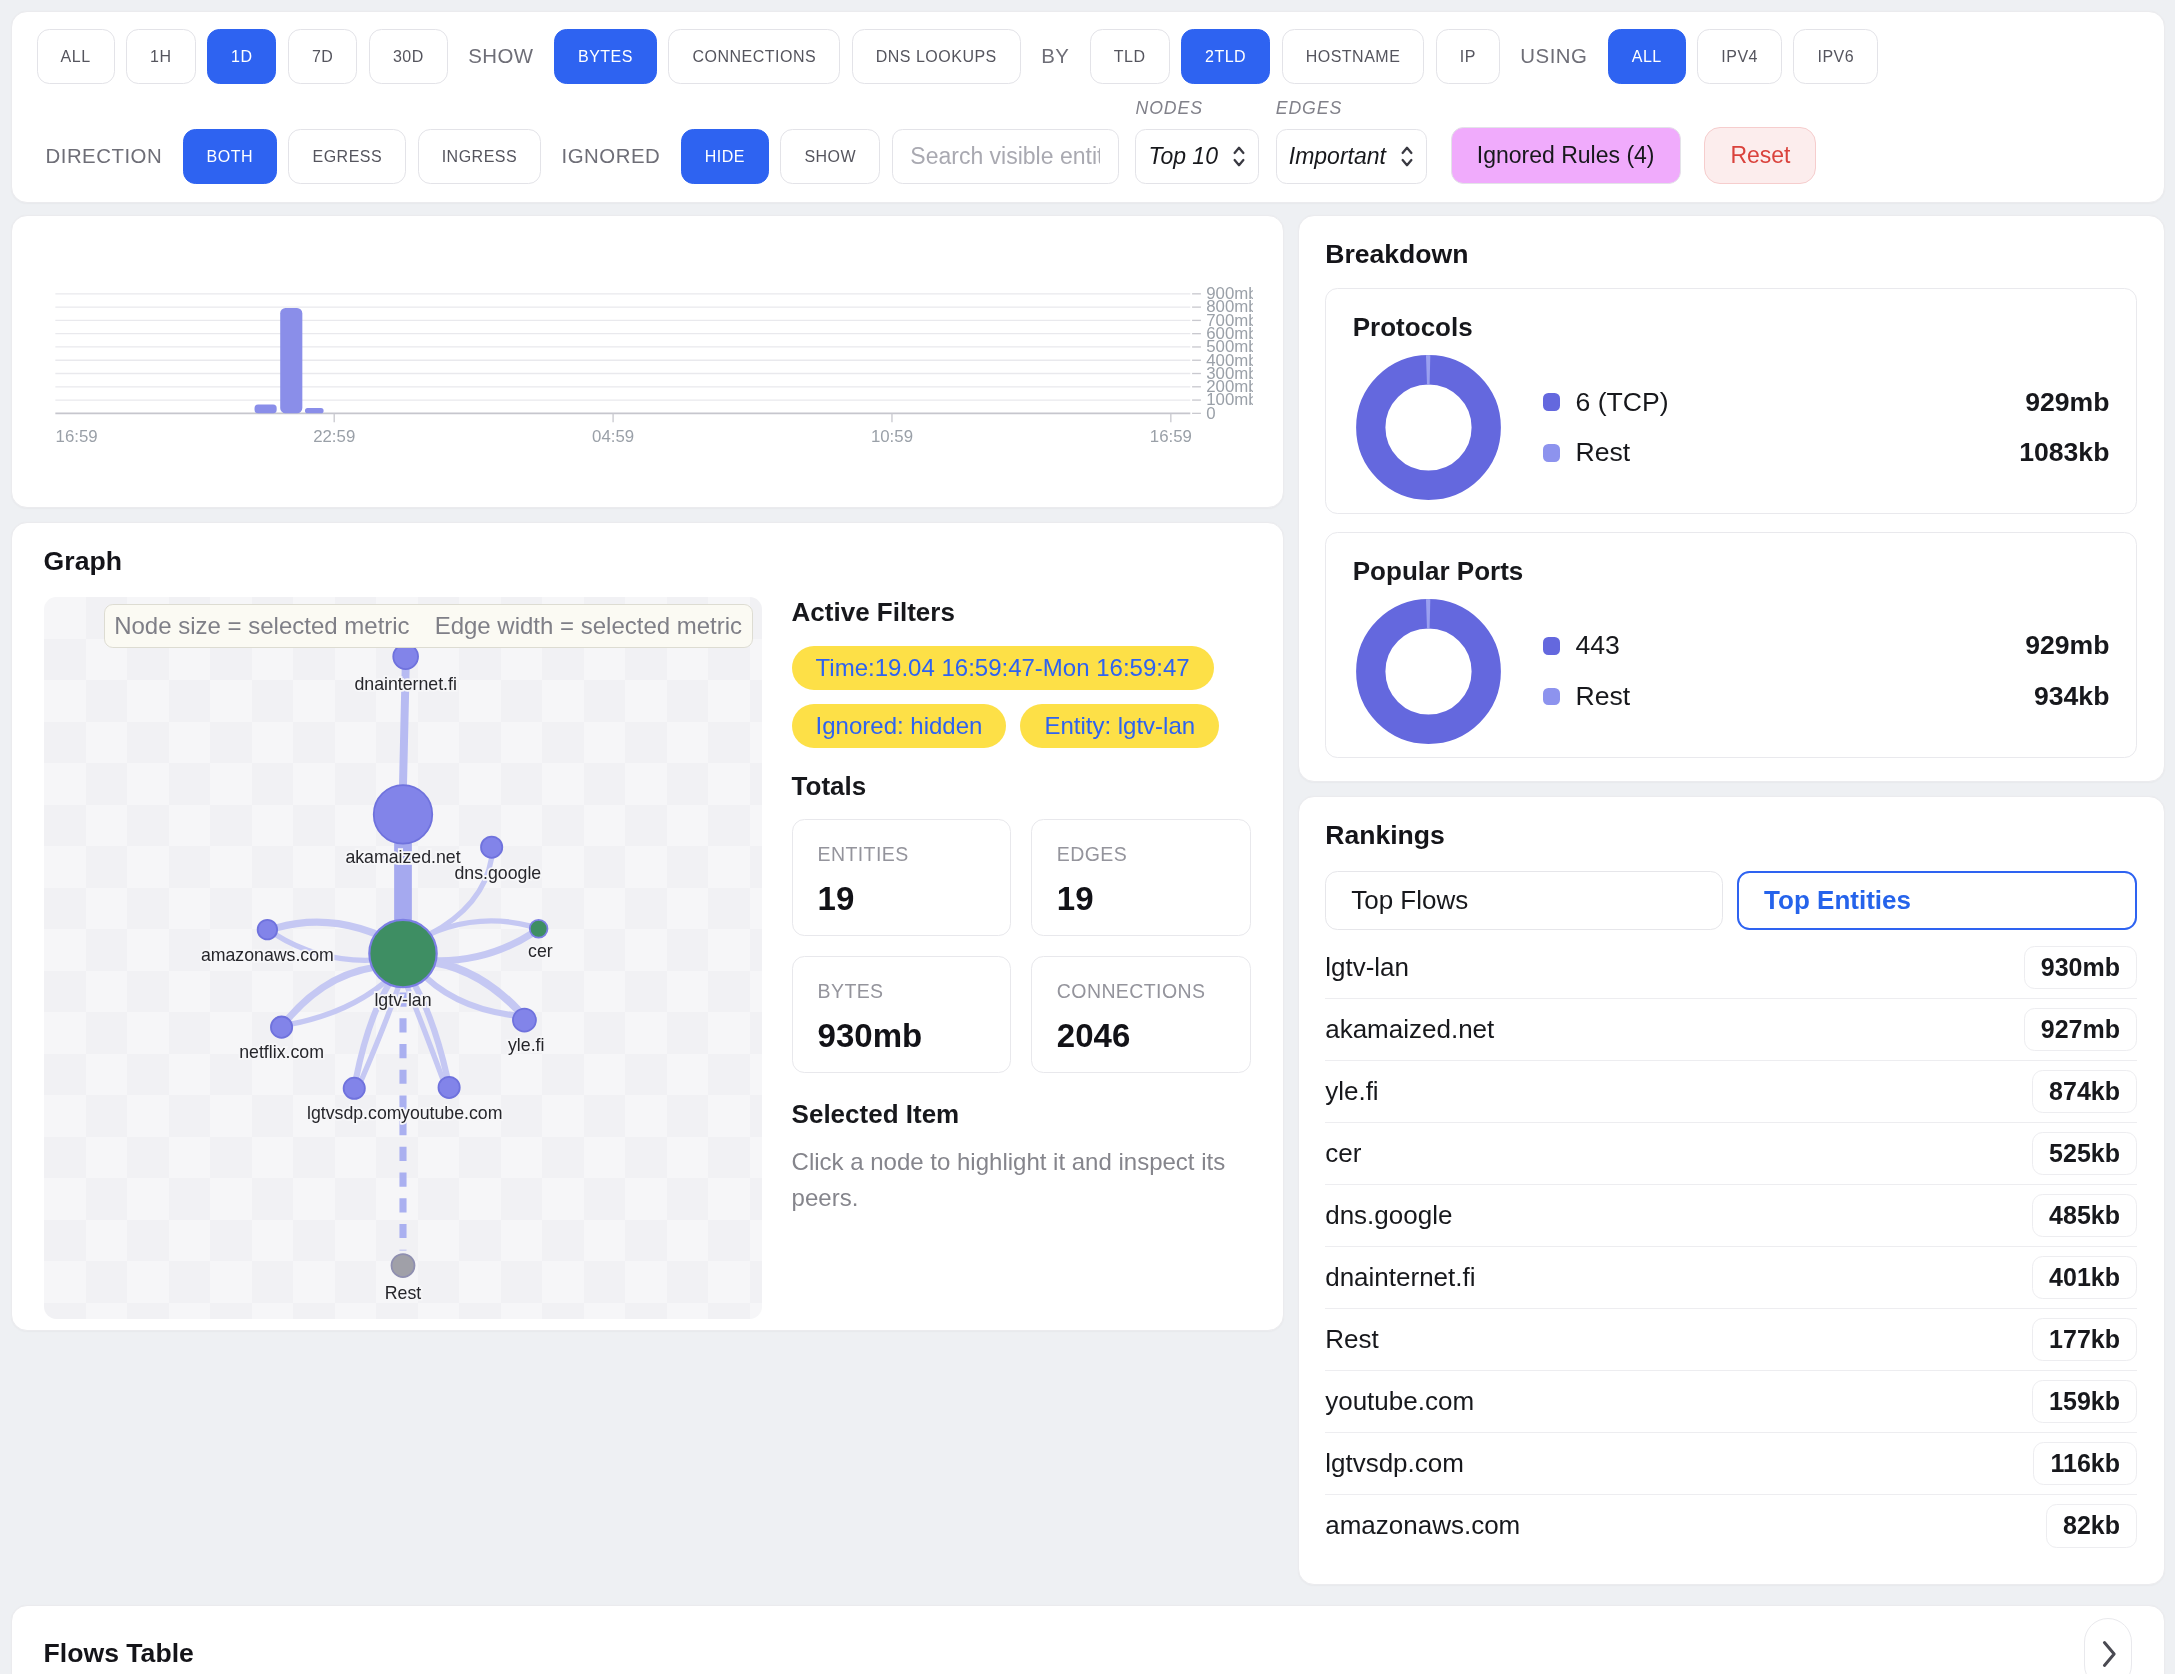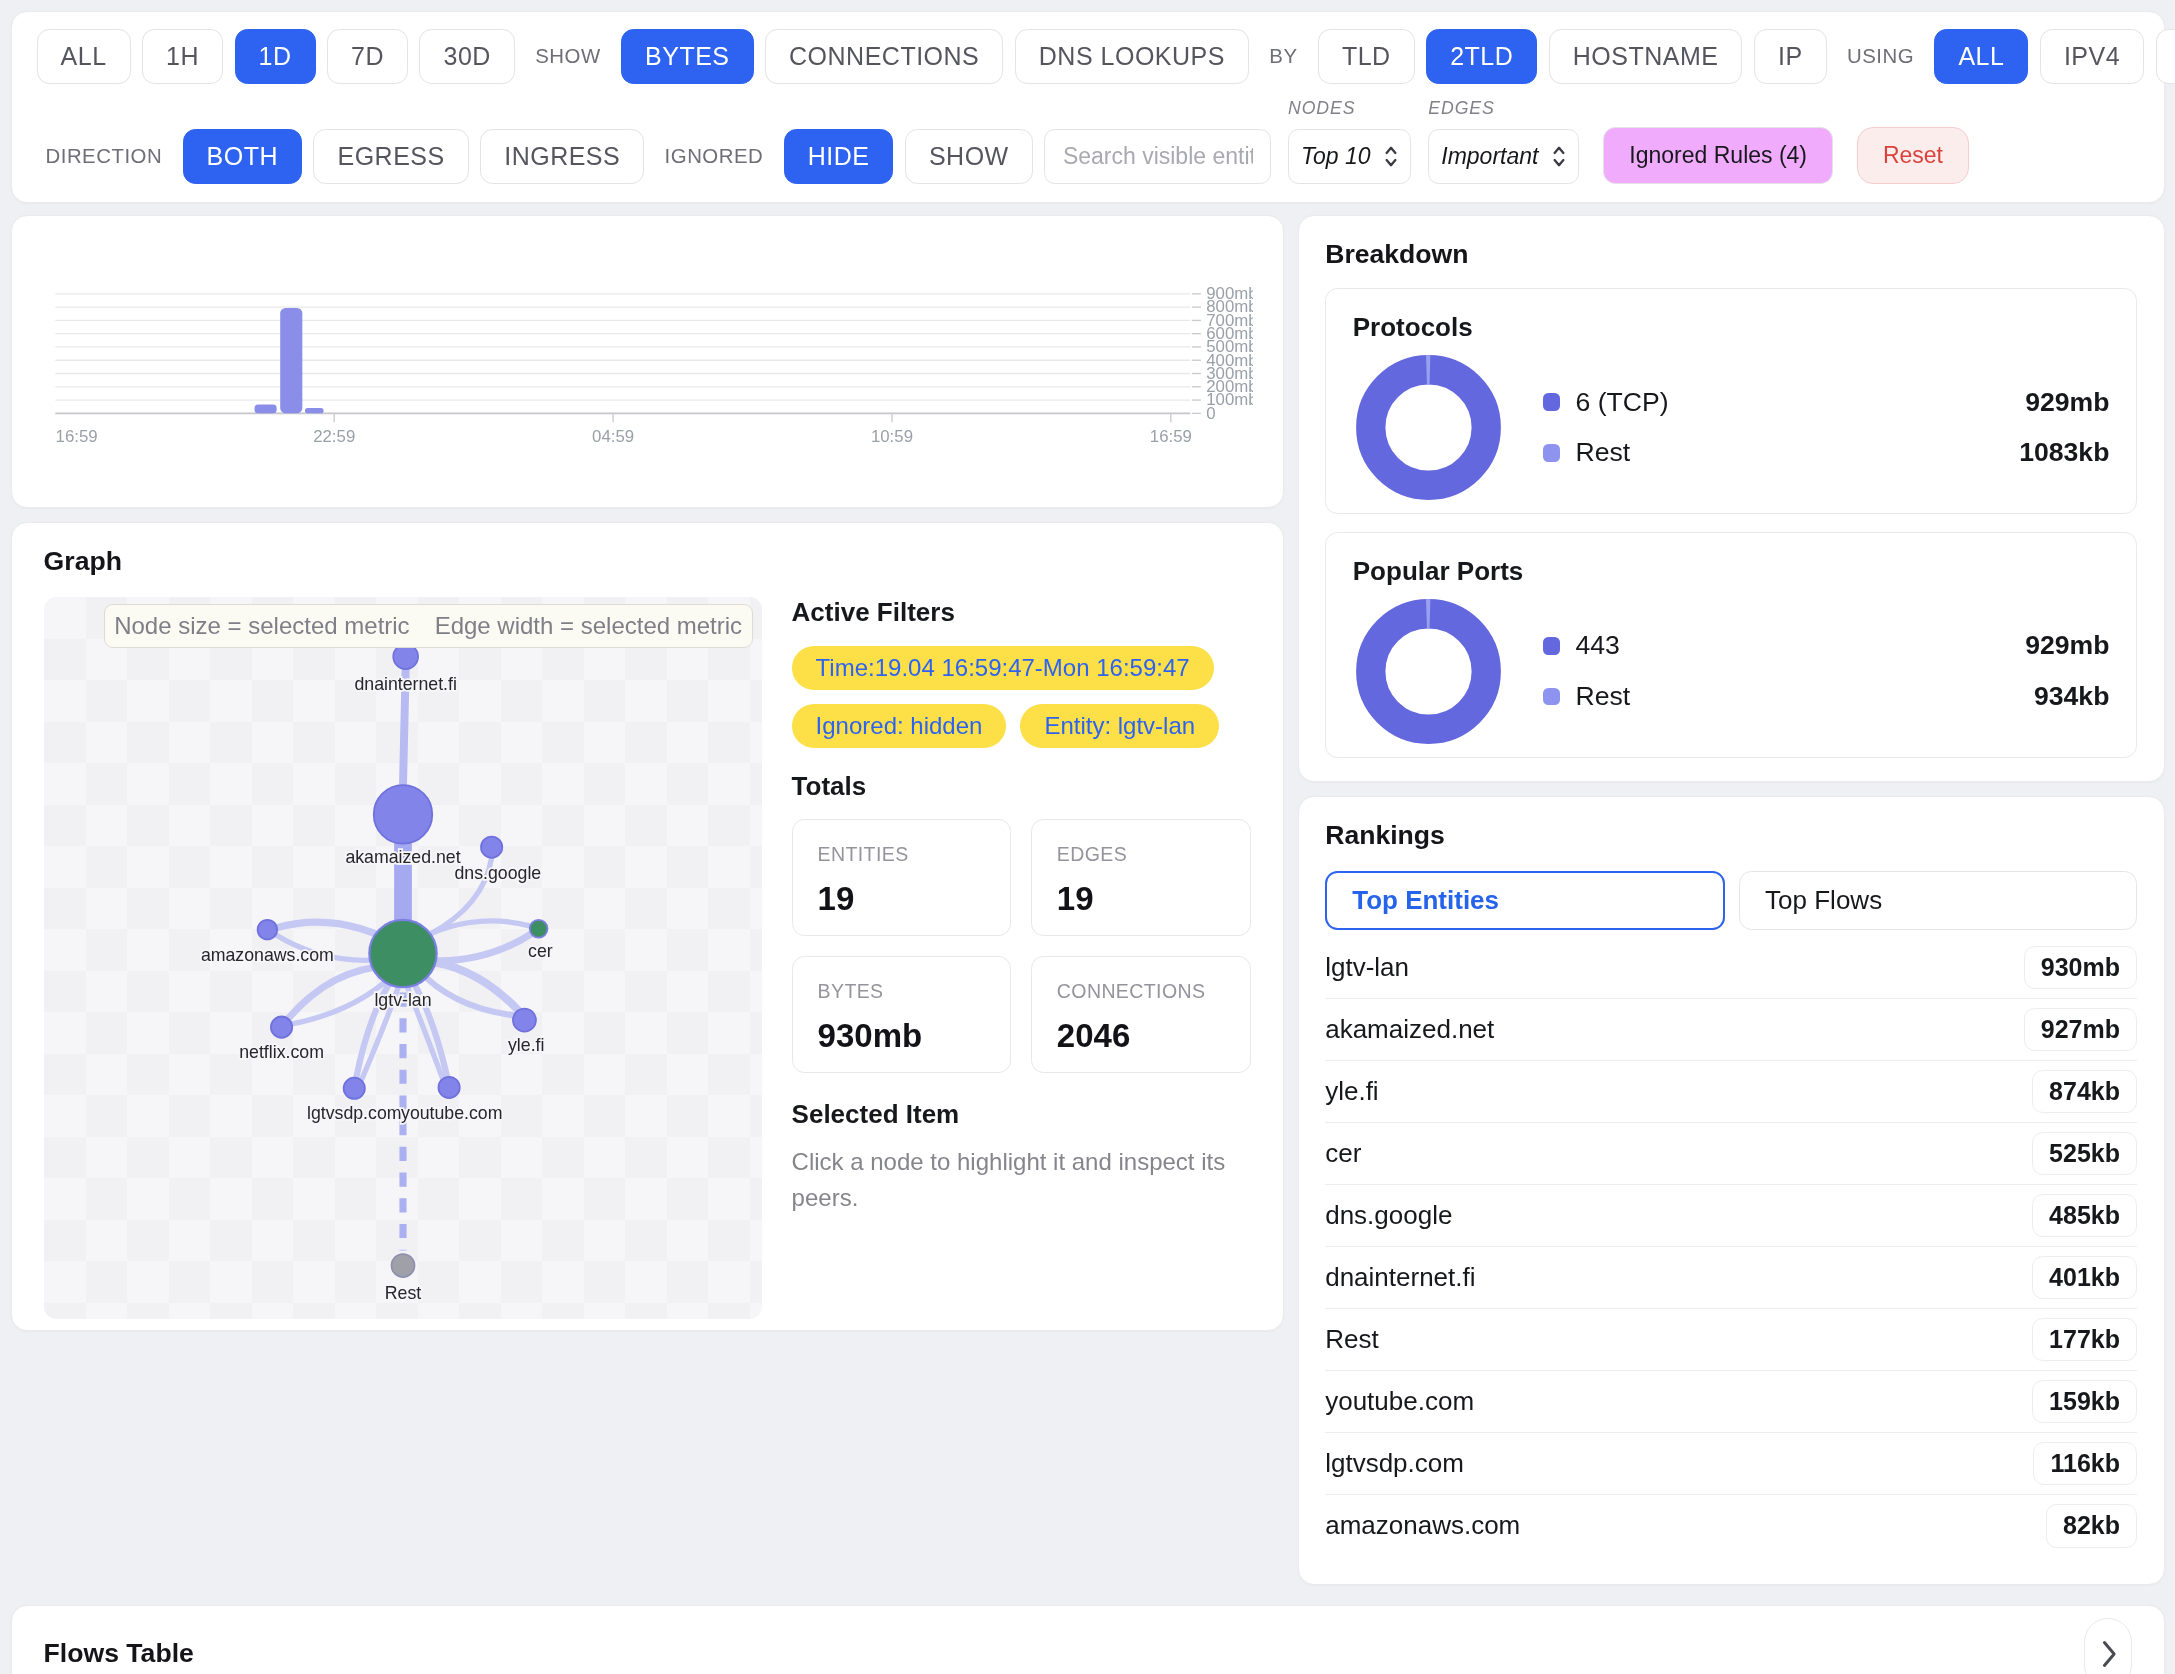--- a/index.html
+++ b/index.html
@@ -5,21 +5,21 @@
   * { box-sizing: border-box; margin: 0; padding: 0; }
   html,body { width: 2176px; background:#eef0f3; font-family:"Liberation Sans", sans-serif; color:#17181c; }
   .page { position:relative; width:2176px; height:1674px; padding:10.6px; }
   .card { background:#fff; border:0.9px solid #ebebee; border-radius:16px; box-shadow:0 0.9px 1.8px rgba(20,20,40,.03); }
 
   
   .toolbar { padding:17.7px 25px; display:flex; flex-direction:column; gap:14px; }
   .tb-row { display:flex; align-items:center; gap:11.5px; }
   .tb-row2 { align-items:flex-end; }
   .tb-btn { height:55px; padding:0 23px; border-radius:12.4px; border:1.3px solid #e3e3e8; background:#fff;
-            color:#55555e; font-size:25px; letter-spacing:0.5px; display:flex; align-items:center; justify-content:center;
+            color:#55555e; font-size:16px; letter-spacing:0.5px; display:flex; align-items:center; justify-content:center;
             font-weight:500; white-space:nowrap; cursor:pointer; }
   .tb-btn.sel { background:#2e63f1; border-color:#2e63f1; color:#fff; }
   .tb-label { font-size:20.4px; color:#6e6e77; letter-spacing:0.5px; margin:0 8.9px; white-space:nowrap; align-self:center; }
   .tb-row2 .tb-label { align-self:flex-end; line-height:55px; }
   .search { width:227px; height:55px; border:1.3px solid #e3e3e8; border-radius:10.6px; padding:0 17.7px; font-size:23px;
             font-family:"Liberation Sans", sans-serif; color:#17181c; outline:none; }
   .search::placeholder { color:#a9a9b1; }
   .sel-group { display:flex; flex-direction:column; gap:10px; margin-left:5.3px;font-style:italic; }
   .sel-label { font-size:17.7px; color:#81818a; letter-spacing:0.9px; }
   .sel-box { height:55px; border:1.3px solid #e3e3e8; border-radius:10.6px; display:flex; align-items:center; gap:14px;
@@ -362,22 +362,22 @@
                 <span class="leg-value">934kb</span>
               </div>
             </div>
           </div>
         </div>
       </div>
 
       <div class="card rankings-card">
         <div class="panel-title">Rankings</div>
         <div class="tabs">
+          <div class="tab unsel">Top Flows</div>
           <div class="tab sel">Top Entities</div>
-          <div class="tab unsel">Top Flows</div>
         </div>
         <div class="rank-list">
           <div class="rank-row">
             <span>lgtv-lan</span>
             <span class="rank-badge">930mb</span>
           </div>
           <div class="rank-row">
             <span>akamaized.net</span>
             <span class="rank-badge">927mb</span>
           </div>

